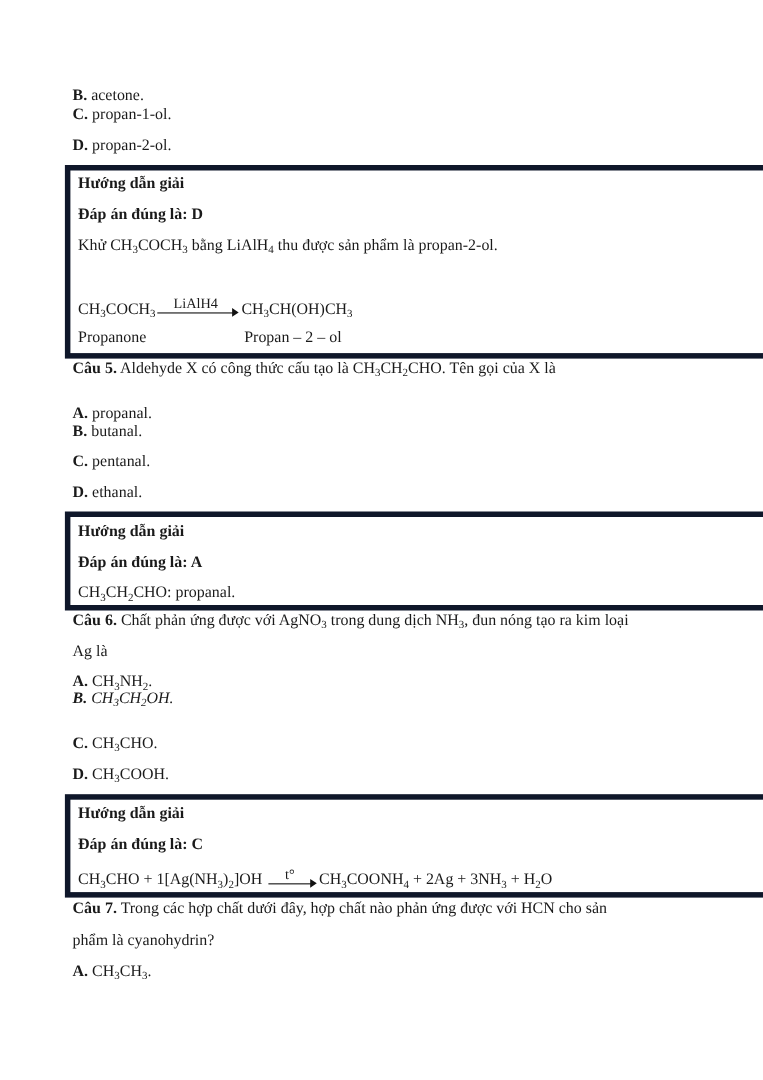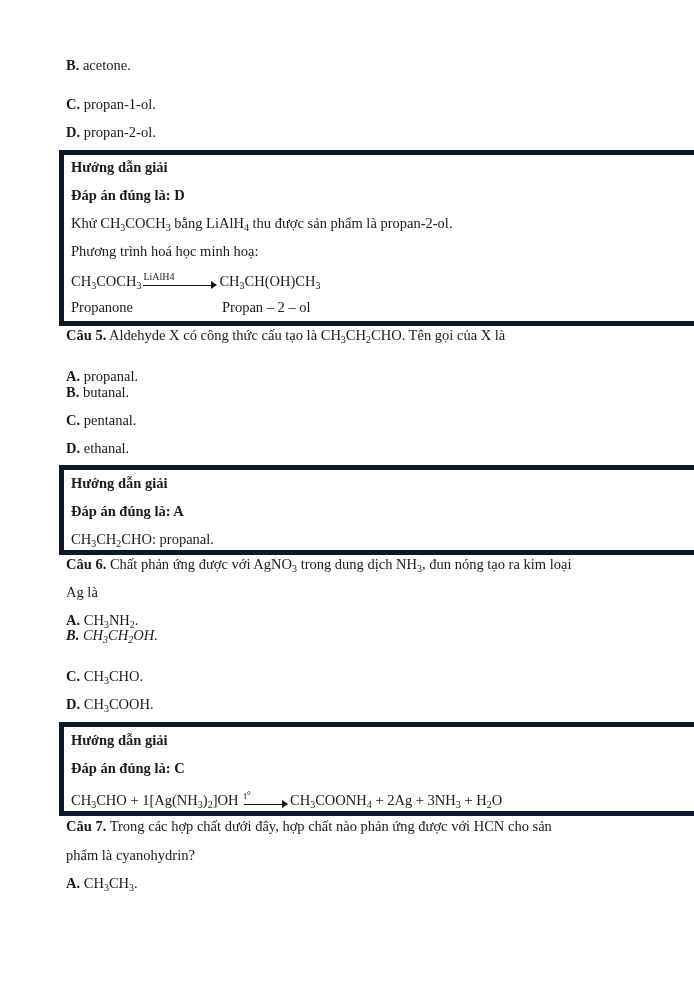--- a/index.html
+++ b/index.html
@@ -21,48 +21,47 @@
     height:14px; margin:0 2px;
   }
   .arrow .shaft {
     position:absolute; left:0; right:5px; top:9px; border-top:1px solid #111;
   }
   .arrow .head {
     position:absolute; right:0; top:5px; width:0; height:0;
     border-left:6px solid #111; border-top:4px solid transparent; border-bottom:4px solid transparent;
   }
   .arrow .cond {
-    position:absolute; left:0; right:5px; top:-4px; text-align:left;
-    font-size:10px; line-height:9px;
+    position:absolute; left:0; right:5px; top:-4px; text-align:center;
+    font-size:13px; line-height:9px;
   }
   .eq { font-family:"Liberation Serif", serif; }
 </style>
 </head>
 <body>
 
-<div class="line" style="top:56px;">
+<div class="line" style="top:78px;">
   <span class="b">B.</span>
   <span>acetone.</span>
 </div>
 <div class="line" style="top:95px;">
   <span class="b">C.</span>
   <span>propan-1-ol.</span>
 </div>
 <div class="line" style="top:123px;">
   <span class="b">D.</span>
   <span>propan-2-ol.</span>
 </div>
 
 <div class="box" style="top:150px; height:176px;">
   <div class="line b" style="top:3px;">Hướng dẫn giải</div>
   <div class="line b" style="top:31px;">Đáp án đúng là: D</div>
   <div class="line" style="top:59px;">
     <span>Khử CH</span><sub>3</sub><span>COCH</span><sub>3</sub><span> bằng LiAlH</span><sub>4</sub><span> thu được sản phẩm là propan-2-ol.</span>
   </div>
-  <div class="line" style="top:87px;">Phương trình hoá học minh hoạ:</div>
   <div class="line eq" style="top:117px;">
     <span>CH</span><sub>3</sub><span>COCH</span><sub>3</sub><span class="arrow" style="width:74px;"><span class="cond">LiAlH4</span><span class="shaft"></span><span class="head"></span></span><span>CH</span><sub>3</sub><span>CH(OH)CH</span><sub>3</sub>
   </div>
   <div class="line eq" style="top:143px;">Propanone</div>
   <div class="line eq" style="top:143px; left:158px;">Propan – 2 – ol</div>
 </div>
 
 <div class="line" style="top:326px;">
   <span class="b">Câu 5.</span><span> Aldehyde X có công thức cấu tạo là CH</span><sub>3</sub><span>CH</span><sub>2</sub><span>CHO. Tên gọi của X là</span>
 </div>

